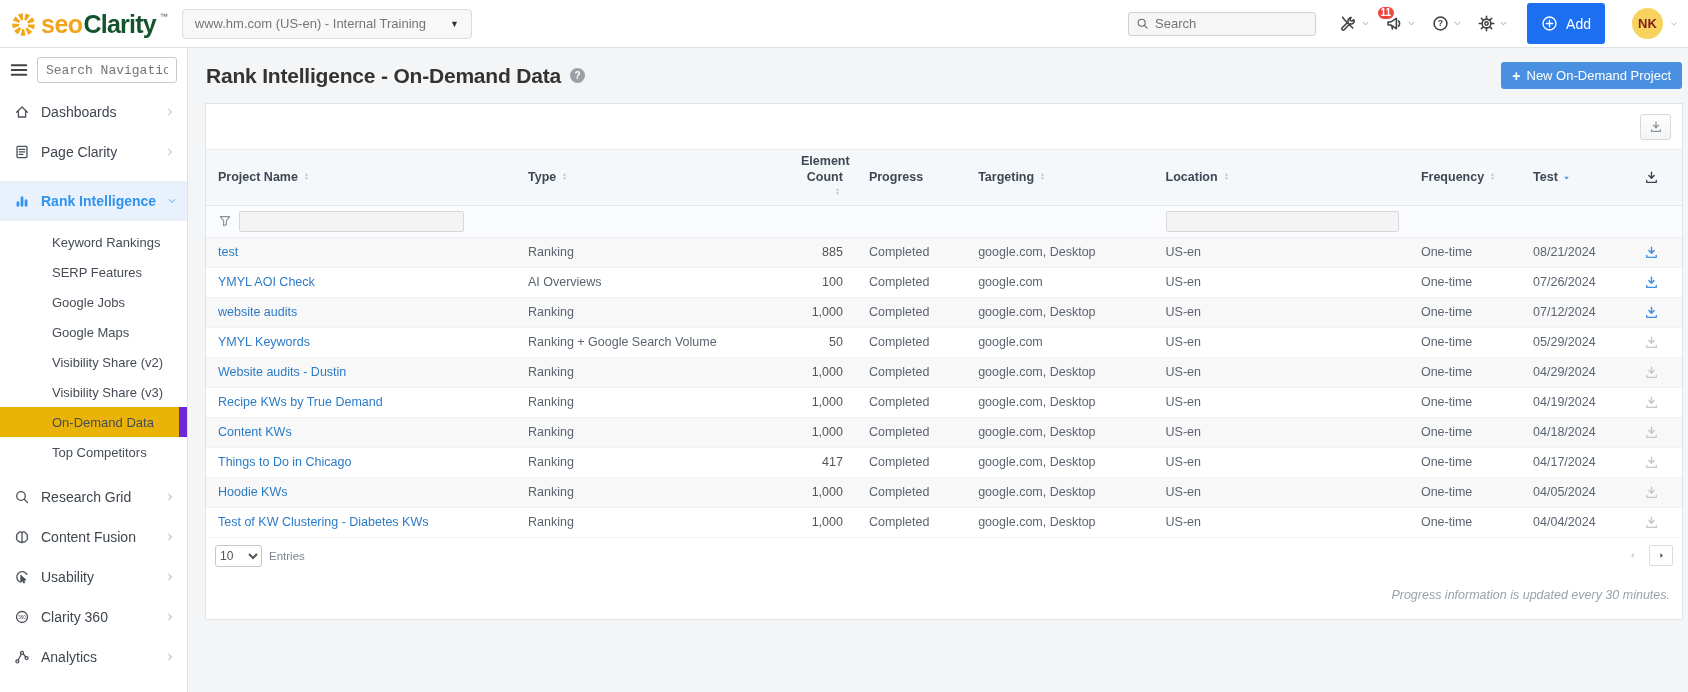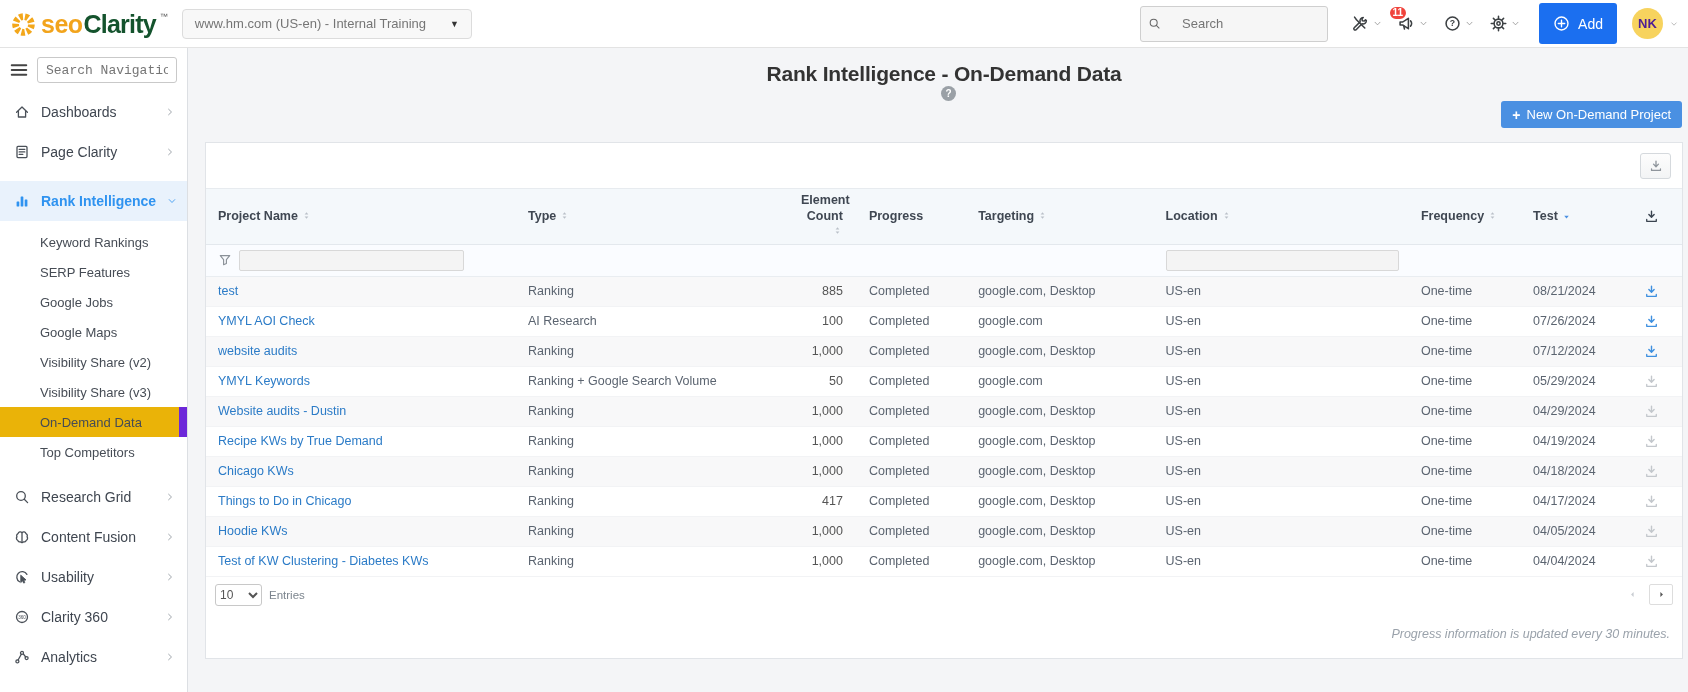--- a/index.html
+++ b/index.html
@@ -13,63 +13,63 @@
   .brand { display:flex; align-items:flex-start; gap:4px; cursor:pointer; }
   .brand-gear svg { width:27px; height:27px; display:block; margin-top:2px; }
   .brand-seo { font-size:25px; font-weight:700; color:#f2a41c; letter-spacing:-0.5px; line-height:30px;}
   .brand-clarity { font-size:25px; font-weight:700; color:#14532d; letter-spacing:-0.8px; line-height:30px; margin-left:-3px;}
   .brand-tm { font-size:8px; color:#555; margin-top:3px; }
   .domain-select { margin-left:14px; height:30px; display:flex; align-items:center; gap:24px;
     background:#f8f8f8; border:1px solid #dcdcdc; border-radius:4px; padding:0 12px;
     font-size:13px; color:#757575; cursor:pointer; }
   .domain-caret { font-size:9px; color:#333; }
   .topbar-right { margin-left:auto; display:flex; align-items:center; gap:15px; }
-  .global-search { width:188px; height:36px; background:#f6f6f6; border:1px solid #cfcfcf;
-    border-radius:3px; display:flex; align-items:center; padding:0 7px; gap:21px; margin-right:8px;}
+  .global-search { width:188px; height:24px; background:#f6f6f6; border:1px solid #cfcfcf;
+    border-radius:3px; display:flex; align-items:center; padding:0 7px; gap:6px; margin-right:8px;}
   .global-search .gs-ico svg { width:13px; height:13px; color:#666; display:block;}
   .global-search input { border:0; outline:0; background:transparent; width:100%; font-size:13px; color:#444;
     font-family:inherit;}
   .tb-group { display:flex; align-items:center; gap:3px; cursor:pointer; position:relative; color:#3c4043;}
   .tb-ico svg { width:19px; height:19px; display:block; }
   .tb-chev svg { width:9px; height:9px; display:block; color:#888; }
   .tb-badge { position:absolute; top:-9px; right:20px; min-width:18px; height:16px; background:#f0443c;
     color:#fff; font-size:10px; font-weight:bold; border-radius:9px; border:2px solid #fff;
     display:flex; align-items:center; justify-content:center; padding:0 3px; line-height:1;}
   .add-btn { height:41px; background:#1b6ff0; color:#fff; border:0; border-radius:3px;
     display:flex; align-items:center; gap:8px; padding:0 14px; font-size:14px; cursor:pointer;
     font-family:inherit; margin-left:4px;}
   .add-btn .ab-ico svg { width:17px; height:17px; display:block; }
-  .avatar { width:31px; height:31px; border-radius:50%; background:#f7d35e; color:#4c1d95;
+  .avatar { width:31px; height:31px; border-radius:50%; background:#f7d35e; color:#7f1d1d;
     font-size:13px; font-weight:bold; display:flex; align-items:center; justify-content:center;
-    cursor:pointer; margin-left:0;}
+    cursor:pointer; margin-left:12px;}
   .user-caret svg { width:8px; height:8px; color:#999; display:block; margin-left:-8px;}
 
   
   .shell { flex:1; display:flex; min-height:0; }
   .sidebar { width:188px; flex:0 0 188px; background:#fff; border-right:1px solid #dcdfe3;
     overflow:hidden; padding-top:9px; }
   .nav-search-row { display:flex; align-items:center; gap:8px; padding:0 10px 9px 9px; }
   .hamburger svg { width:20px; height:20px; color:#444; display:block; cursor:pointer;}
   .nav-search-row input { flex:1; height:26px; border:1px solid #c9c9c9; border-radius:3px;
     padding:0 8px; font-size:13px; color:#555; outline:0; font-family:Liberation Mono, monospace; min-width:0;}
   .nav-item { height:40px; display:flex; align-items:center; gap:11px; padding:0 12px 0 14px;
     font-size:14px; color:#3f4650; cursor:pointer; }
   .nav-ico svg { width:16px; height:16px; display:block; color:#4a5058; }
   .nav-label { flex:1; white-space:nowrap; }
   .nav-chev svg { width:10px; height:10px; display:block; color:#8a9199; }
   .nav-item.active { background:#e9f2fc; color:#2f93f0; font-weight:bold; margin-top:9px;}
   .nav-item.active .nav-ico svg, .nav-item.active .nav-chev svg { color:#2f93f0; }
   .nav-sub { padding:6px 0 10px 0; }
-  .nav-sub-item { height:30px; display:flex; align-items:center; padding-left:40px;
+  .nav-sub-item { height:30px; display:flex; align-items:center; padding-left:52px;
     font-size:13px; color:#464c55; cursor:pointer; white-space:nowrap;}
   .nav-sub-item.selected { background:#eab308; border-right:8px solid #6d28d9; }
 
   
   .main { flex:1; background:#f4f5f7; display:flex; flex-direction:column; min-width:0; }
-  .page-head { display:flex; align-items:center; padding:14px 6px 12px 18px;flex-direction:column; }
+  .page-head { display:flex; align-items:center; padding:14px 6px 12px 18px; }
   .page-title { font-size:21px; font-weight:700; color:#333; letter-spacing:-0.2px; }
   .help-badge { width:15px; height:15px; border-radius:50%; background:#9aa0a6; color:#fff;
     font-size:10px; font-weight:bold; display:flex; align-items:center; justify-content:center;
     margin-left:9px; cursor:pointer; }
   .new-project-btn { margin-left:auto; height:27px; background:#4a90e2; color:#fff; border:0;
     border-radius:3px; display:flex; align-items:center; gap:6px; padding:0 11px; font-size:13px;
     cursor:pointer; font-family:inherit;}
   .np-plus { font-weight:bold; font-size:14px; }
 
   .card { margin:2px 5px 0 17px; background:#fff; border:1px solid #e1e4e8; }
@@ -486,21 +486,21 @@
                 <td>US-en</td>
                 <td>One-time</td>
                 <td>08/21/2024</td>
                 <td class="col-center"><button class="row-dl active"><span><svg viewBox="0 0 16 16" fill="none" stroke="currentColor" stroke-width="1.3" stroke-linecap="round" stroke-linejoin="round">
                         <path d="M8 2.4v6.3M5.2 5.9 8 8.8l2.8-2.9" stroke-width="1.5"></path>
                         <path d="M2.9 11.2v1.9h10.2v-1.9" stroke-width="1.4"></path>
                       </svg></span></button></td>
               </tr>
               <tr>
                 <td><a class="project-link">YMYL AOI Check</a></td>
-                <td>AI Research</td>
+                <td>AI Overviews</td>
                 <td class="col-right">100</td>
                 <td>Completed</td>
                 <td>google.com</td>
                 <td>US-en</td>
                 <td>One-time</td>
                 <td>07/26/2024</td>
                 <td class="col-center"><button class="row-dl active"><span><svg viewBox="0 0 16 16" fill="none" stroke="currentColor" stroke-width="1.3" stroke-linecap="round" stroke-linejoin="round">
                         <path d="M8 2.4v6.3M5.2 5.9 8 8.8l2.8-2.9" stroke-width="1.5"></path>
                         <path d="M2.9 11.2v1.9h10.2v-1.9" stroke-width="1.4"></path>
                       </svg></span></button></td>
@@ -555,21 +555,21 @@
                 <td>google.com, Desktop</td>
                 <td>US-en</td>
                 <td>One-time</td>
                 <td>04/19/2024</td>
                 <td class="col-center"><button class="row-dl inactive"><span><svg viewBox="0 0 16 16" fill="none" stroke="currentColor" stroke-width="1.3" stroke-linecap="round" stroke-linejoin="round">
                         <path d="M8 2.4v6.3M5.2 5.9 8 8.8l2.8-2.9" stroke-width="1.5"></path>
                         <path d="M2.9 11.2v1.9h10.2v-1.9" stroke-width="1.4"></path>
                       </svg></span></button></td>
               </tr>
               <tr>
-                <td><a class="project-link">Chicago KWs</a></td>
+                <td><a class="project-link">Content KWs</a></td>
                 <td>Ranking</td>
                 <td class="col-right">1,000</td>
                 <td>Completed</td>
                 <td>google.com, Desktop</td>
                 <td>US-en</td>
                 <td>One-time</td>
                 <td>04/18/2024</td>
                 <td class="col-center"><button class="row-dl inactive"><span><svg viewBox="0 0 16 16" fill="none" stroke="currentColor" stroke-width="1.3" stroke-linecap="round" stroke-linejoin="round">
                         <path d="M8 2.4v6.3M5.2 5.9 8 8.8l2.8-2.9" stroke-width="1.5"></path>
                         <path d="M2.9 11.2v1.9h10.2v-1.9" stroke-width="1.4"></path>

